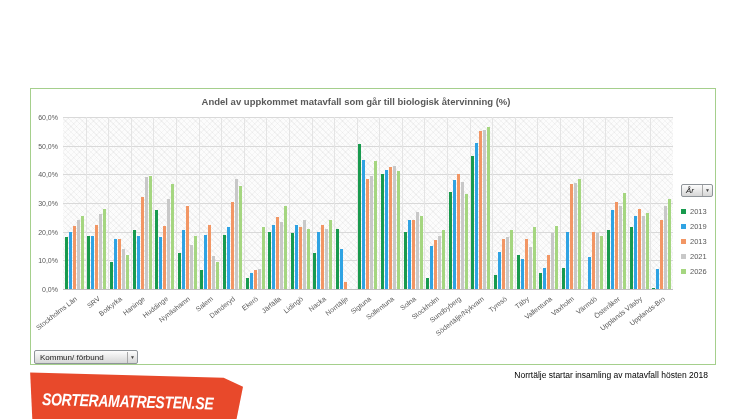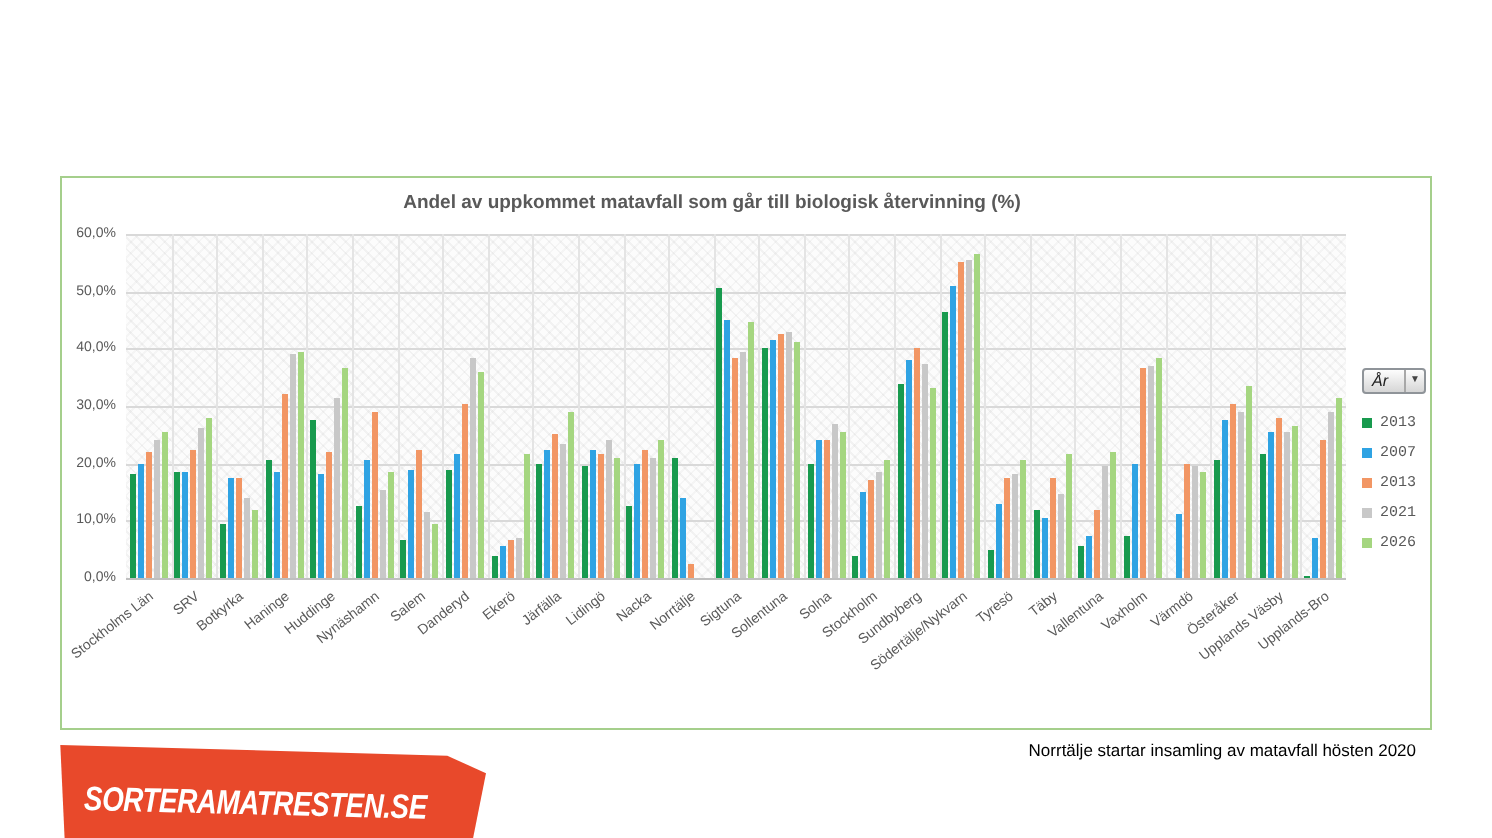--- a/index.html
+++ b/index.html
@@ -28,21 +28,21 @@
   .legend{position:absolute;left:650px;top:95px;width:36px;}
   .pivot-btn{display:flex;align-items:center;box-sizing:border-box;
              background:linear-gradient(#fdfdfd,#d6d6d6);border:1px solid #8f9499;border-radius:2px;
              color:#222;cursor:default;}
   .year-btn{width:32px;height:13px;font-size:8px;padding-left:4px;justify-content:space-between;}
   .year-btn .lbl{font-style:italic;}
   .btn-arrow{border-left:1px solid #a8a8a8;padding:0 2px;font-size:5px;color:#444;line-height:11px;}
   .legend-items{margin-top:7px;}
   .legend-item{display:flex;align-items:center;height:15px;}
   .legend-swatch{width:5px;height:5px;margin-right:4px;}
-  .legend-label{font-size:7.5px;color:#595959;font-family:Liberation Mono, monospace;}
+  .legend-label{font-size:7.5px;color:#595959;}
   .kommun-btn{position:absolute;left:3px;top:261px;width:104px;height:14px;font-size:8px;
               padding-left:5px;justify-content:space-between;}
   .footnote{position:absolute;right:38px;top:370px;font-size:8.5px;color:#000;}
   .banner{position:absolute;left:28px;top:370px;width:215px;height:49px;}
   .banner-shape{position:absolute;inset:0;
                 clip-path:polygon(1% 5%, 91% 16%, 100% 34%, 97% 100%, 2% 100%);}
   .banner-text{position:absolute;left:14px;top:20px;width:190px;color:#fff;font-size:17px;
                font-weight:bold;font-style:italic;white-space:nowrap;
                transform:scaleX(.82) rotate(1.2deg);transform-origin:0 50%;letter-spacing:-.3px;}
 </style>
@@ -321,38 +321,42 @@
         <span class="lbl">År</span>
         <span class="btn-arrow">▼</span>
       </div>
       <div class="legend-items">
           <div class="legend-item">
             <span class="legend-swatch" style="background: rgb(24, 154, 78);"></span>
             <span class="legend-label">2013</span>
           </div>
           <div class="legend-item">
             <span class="legend-swatch" style="background: rgb(47, 163, 227);"></span>
-            <span class="legend-label">2007</span>
+            <span class="legend-label">2019</span>
           </div>
           <div class="legend-item">
             <span class="legend-swatch" style="background: rgb(242, 150, 100);"></span>
             <span class="legend-label">2013</span>
           </div>
           <div class="legend-item">
             <span class="legend-swatch" style="background: rgb(200, 200, 200);"></span>
             <span class="legend-label">2021</span>
           </div>
           <div class="legend-item">
             <span class="legend-swatch" style="background: rgb(165, 214, 128);"></span>
             <span class="legend-label">2026</span>
           </div>
         </div>
     </div>
 
+    <div class="pivot-btn kommun-btn">
+      <span>Kommun/ förbund</span>
+      <span class="btn-arrow">▼</span>
+    </div>
   </div>
 
-  <div class="footnote">Norrtälje startar insamling av matavfall hösten 2020</div>
+  <div class="footnote">Norrtälje startar insamling av matavfall hösten 2018</div>
 
   <div class="banner">
     <div class="banner-shape" style="background: rgb(232, 73, 43);"></div>
     <div class="banner-text">SORTERAMATRESTEN.SE</div>
   </div>
 </div>
 
 </body></html>

